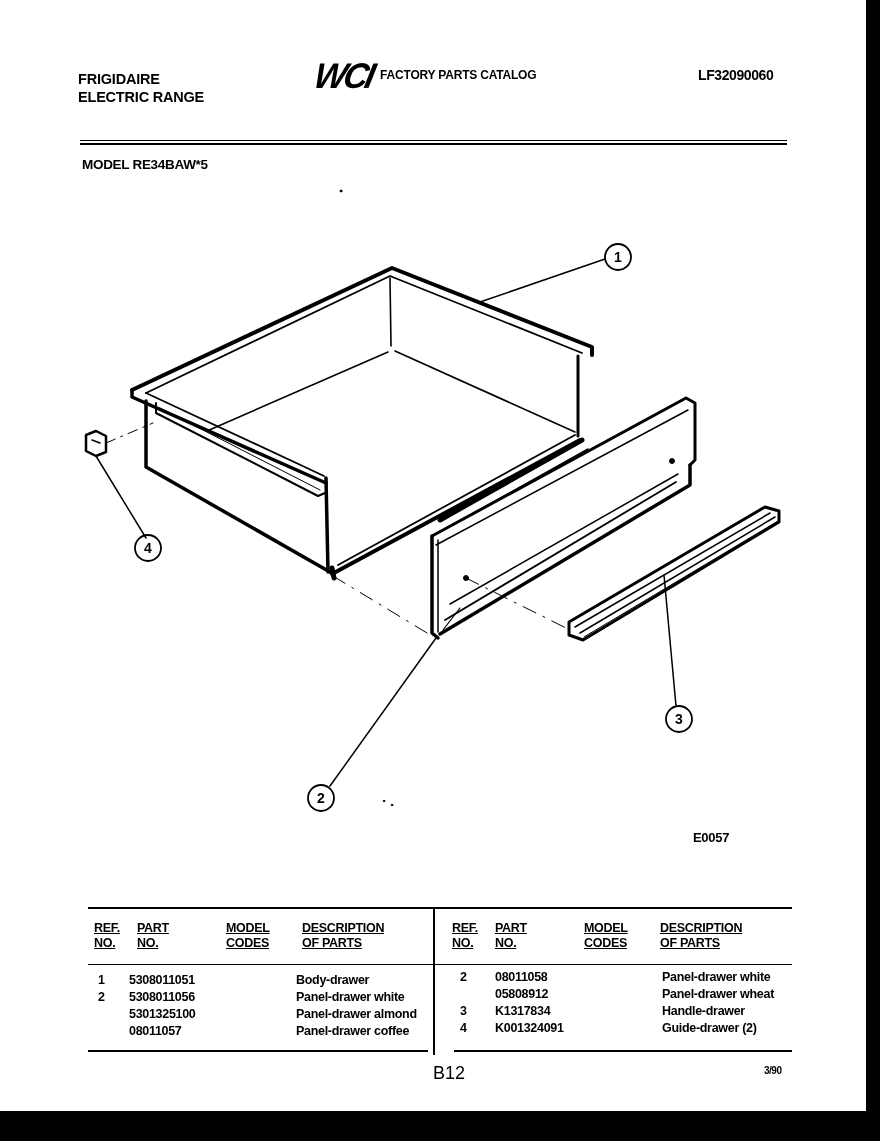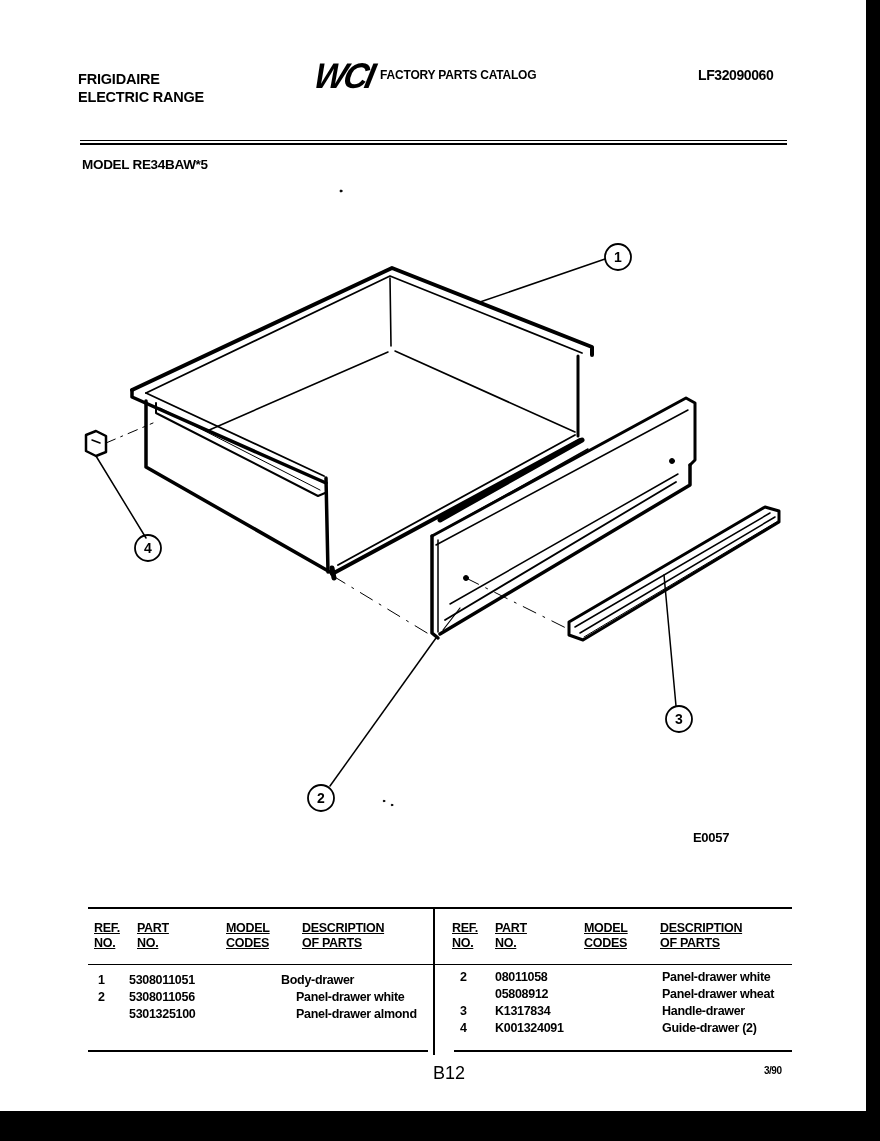--- a/index.html
+++ b/index.html
@@ -170,34 +170,40 @@
       </div>
       <div class="th" style="left:214px">
         <span>DESCRIPTION</span>
           <span>OF PARTS</span>
       </div>
 
       <div class="row" style="top:66px;left:0;width:345px">
         <span style="left:10px">1</span>
         <span style="left:41px">5308011051</span>
         <span style="left:138px"></span>
-        <span style="left:193px">Body-drawer</span>
+        <span style="left:208px">Body-drawer</span>
       </div>
       <div class="row" style="top:83px;left:0;width:345px">
         <span style="left:10px">2</span>
         <span style="left:41px">5308011056</span>
         <span style="left:138px"></span>
         <span style="left:208px">Panel-drawer white</span>
       </div>
       <div class="row" style="top:100px;left:0;width:345px">
         <span style="left:10px"></span>
         <span style="left:41px">5301325100</span>
         <span style="left:138px"></span>
         <span style="left:208px">Panel-drawer almond</span>
       </div>
+      <div class="row" style="top:117px;left:0;width:345px">
+        <span style="left:10px"></span>
+        <span style="left:41px">08011057</span>
+        <span style="left:138px"></span>
+        <span style="left:208px">Panel-drawer coffee</span>
+      </div>
     </div>
 
     <div class="half right">
       <div class="th" style="left:6px">
         <span>REF.</span>
           <span>NO.</span>
       </div>
       <div class="th" style="left:49px">
         <span>PART</span>
           <span>NO.</span>

